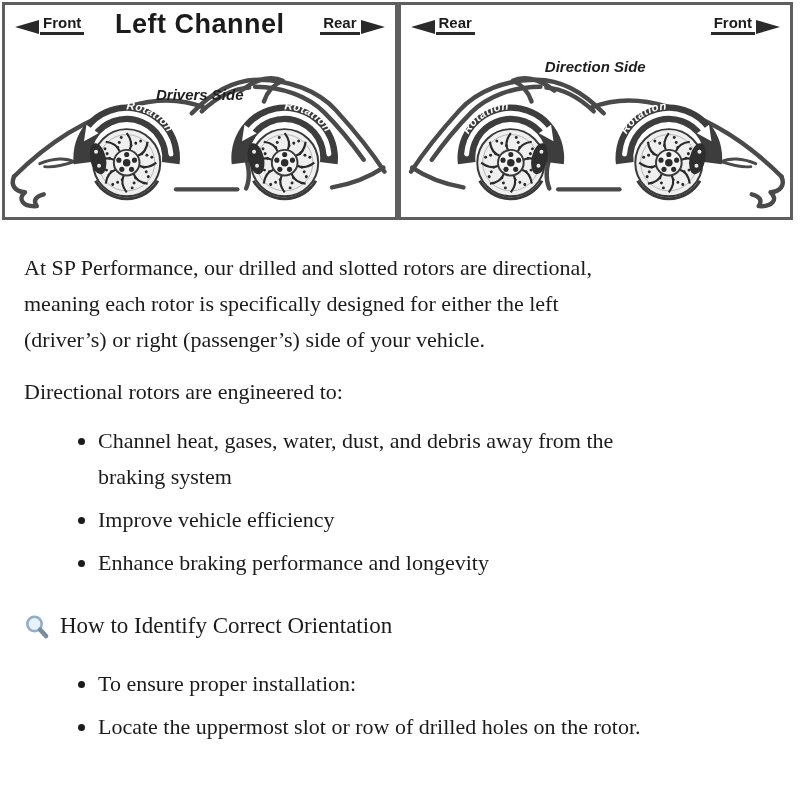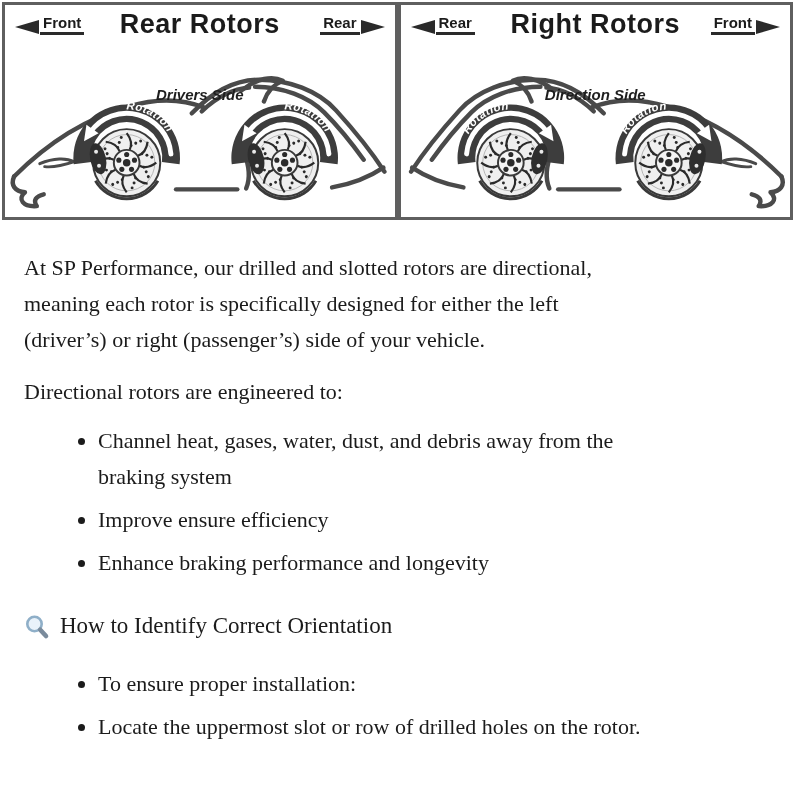--- a/index.html
+++ b/index.html
@@ -99,21 +99,21 @@
 </svg>
 
 <div class="diagram">
 
   <div class="panel">
     <div class="panel-header">
       <div class="dir-label dir-left">
         <span class="arrow-left"></span>
         <span class="dir-text">Front</span>
       </div>
-      <div class="panel-title">Rear Rotors</div>
+      <div class="panel-title">Left Channel</div>
       <div class="panel-sub">Drivers Side</div>
       <div class="dir-label dir-right">
         <span class="dir-text">Rear</span>
         <span class="arrow-right"></span>
       </div>
     </div>
     <svg class="car-svg" viewBox="0 0 388 160" preserveAspectRatio="xMidYMax meet">
       <use href="#carbody"></use>
       <g fill="none" stroke="#fff" stroke-width="5" stroke-linecap="round">
         <path d="M 164.8 95.1 A 45 45 0 0 0 83.1 73.2"></path>
@@ -135,21 +135,20 @@
       </text>
     </svg>
   </div>
 
   <div class="panel">
     <div class="panel-header">
       <div class="dir-label dir-left">
         <span class="arrow-left"></span>
         <span class="dir-text">Rear</span>
       </div>
-      <div class="panel-title">Right Rotors</div>
       <div class="panel-sub">Direction Side</div>
       <div class="dir-label dir-right">
         <span class="dir-text">Front</span>
         <span class="arrow-right"></span>
       </div>
     </div>
     <svg class="car-svg" viewBox="0 0 388 160" preserveAspectRatio="xMidYMax meet">
       <g transform="translate(388 0) scale(-1 1)">
           <use href="#carbody"></use>
         </g>
@@ -180,21 +179,21 @@
   <div class="prewrap">At SP Performance, our drilled and slotted rotors are directional,
 meaning each rotor is specifically designed for either the left
 (driver’s) or right (passenger’s) side of your vehicle.</div>
 
 
   <div class="lead">Directional rotors are engineered to:</div>
 
   <ul>
     <li>Channel heat, gases, water, dust, and debris away from the
 braking system</li>
-    <li>Improve ensure efficiency</li>
+    <li>Improve vehicle efficiency</li>
     <li>Enhance braking performance and longevity</li>
   </ul>
 
   <div class="heading">
     <span class="mag-icon">
       <svg width="27" height="27" viewBox="0 0 27 27">
         <circle cx="10.5" cy="10" r="7.2" fill="#E9F2FA" stroke="#8FAFC8" stroke-width="2.6"></circle>
         <line x1="16.2" y1="15.8" x2="22" y2="22" stroke="#7A8B9C" stroke-width="4.6" stroke-linecap="round"></line>
       </svg>
     </span>

